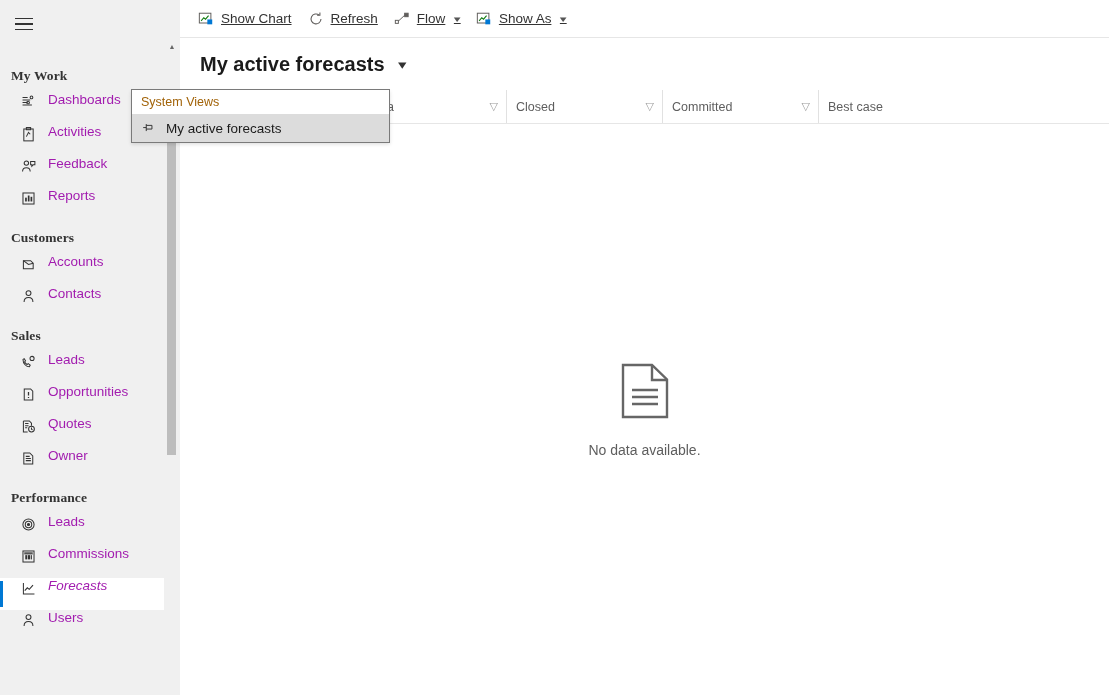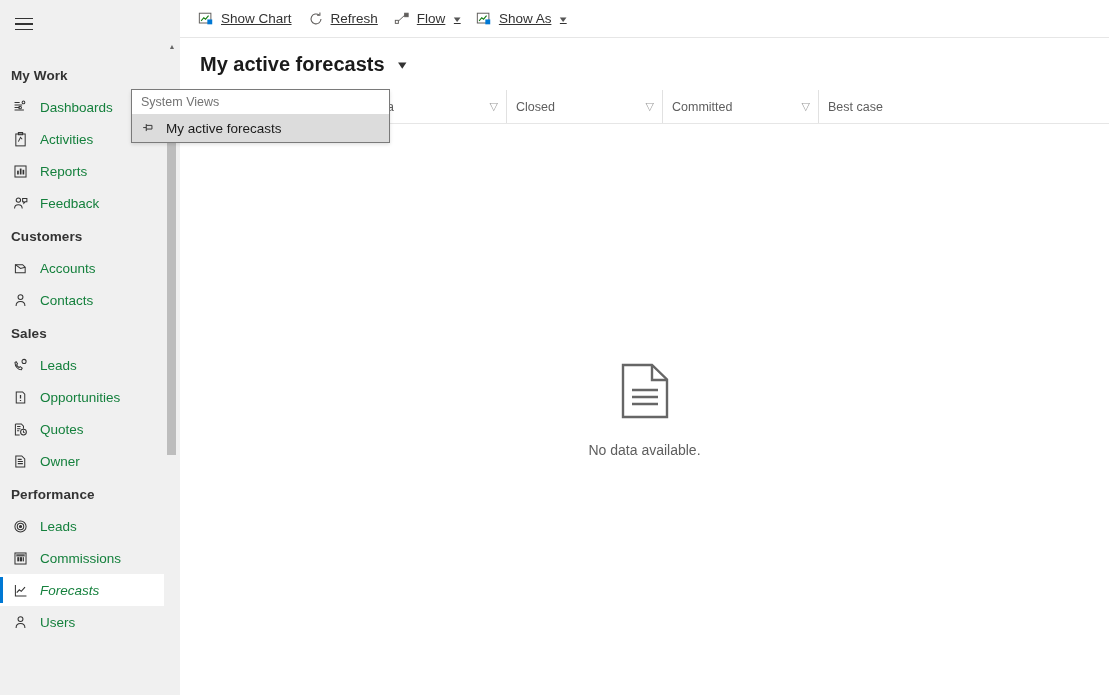--- a/index.html
+++ b/index.html
@@ -28,26 +28,26 @@
     display: block; width: 18px; height: 1.5px;
     background: #333; margin: 2px 0;
   }
   .navlist {
     position: absolute; left: 0; top: 38px;
     width: 180px; height: 657px;
     padding-top: 20px;
   }
   .navgroup-title {
     font-size: 13.5px; font-weight: bold; color: #333;
-    padding: 10px 0 8px 11px; letter-spacing: .1px;
+    padding: 10px 0 8px 11px; letter-spacing: .1px; font-family: Liberation Serif, serif;
   }
   .navitem {
-    height: 32px; display: flex; align-items: center;
-    padding-left: 8px; position: relative; cursor: pointer;
-    color: #15803d; font-size: 13.5px;
+    height: 32px; display: flex; align-items: flex-start;
+    padding-left: 16px; position: relative; cursor: pointer;
+    color: #a21caf; font-size: 13.5px;
   }
   .navitem .ico {
     width: 24px; height: 20px; margin-right: 8px;
     display: flex; align-items: center; justify-content: center;
     flex: 0 0 24px;
   }
   .navitem .lbl { white-space: nowrap; }
   .navitem.selected {
     background: #ffffff; font-weight: normal; font-style: italic;
   }
@@ -135,21 +135,21 @@
 
   
   .flyout {
     position: absolute; left: 131px; top: 89px;
     width: 259px; background: #ffffff;
     border: 1px solid #7a7a7a;
     box-shadow: 0 1.6px 3.6px rgba(0,0,0,.13);
     z-index: 40;
   }
   .flyout-hdr {
-    font-size: 12.5px; color: #737373;
+    font-size: 12.5px; color: #a16207;
     padding: 5px 0 5px 9px; background: #ffffff;
   }
   .flyout-item {
     display: flex; align-items: center; height: 28px;
     padding-left: 9px; background: #dcdcdc;
     font-size: 13.5px; color: #1b1b1b; cursor: pointer;
   }
   .flyout-item .pin { margin-right: 11px; display: flex; align-items: center; }
 </style>
 </head>
@@ -187,38 +187,38 @@
               <rect x="7.5" y="1.8" width="5" height="2.6"></rect>
             <path d="M7.5 12.5l2.5-5 2 2.2"></path>
           </svg>
         </span>
         <span class="lbl">Activities</span>
       </div>
 
       <div class="navitem">
         <span class="ico">
           <svg width="17" height="17" viewBox="0 0 20 20" fill="none" stroke="#333" stroke-width="1.2">
+            <circle cx="7.5" cy="6" r="2.6"></circle>
+              <path d="M3 16c0-3 2-4.6 4.5-4.6S12 13 12 16"></path>
+            <path d="M12.5 4h5v4h-2l-1.6 1.6V8h-1.4z"></path>
+          </svg>
+        </span>
+        <span class="lbl">Feedback</span>
+      </div>
+
+      <div class="navitem">
+        <span class="ico">
+          <svg width="17" height="17" viewBox="0 0 20 20" fill="none" stroke="#333" stroke-width="1.2">
             <rect x="3.5" y="3.5" width="13" height="13"></rect>
             <rect x="6" y="9" width="2" height="4.5" fill="#333" stroke="none"></rect>
             <rect x="9.2" y="6.5" width="2" height="7" fill="#333" stroke="none"></rect>
             <rect x="12.4" y="8" width="2" height="5.5" fill="#333" stroke="none"></rect>
           </svg>
         </span>
         <span class="lbl">Reports</span>
-      </div>
-
-      <div class="navitem">
-        <span class="ico">
-          <svg width="17" height="17" viewBox="0 0 20 20" fill="none" stroke="#333" stroke-width="1.2">
-            <circle cx="7.5" cy="6" r="2.6"></circle>
-              <path d="M3 16c0-3 2-4.6 4.5-4.6S12 13 12 16"></path>
-            <path d="M12.5 4h5v4h-2l-1.6 1.6V8h-1.4z"></path>
-          </svg>
-        </span>
-        <span class="lbl">Feedback</span>
       </div>
 
       <div class="navgroup-title">Customers</div>
 
       <div class="navitem">
         <span class="ico">
           <svg width="17" height="17" viewBox="0 0 20 20" fill="none" stroke="#333" stroke-width="1.2">
             <path d="M4 5.5h8.5l3 3V15H4z"></path>
               <path d="M4 5.5l6 4.5 5.5-1.5"></path>
           </svg>

